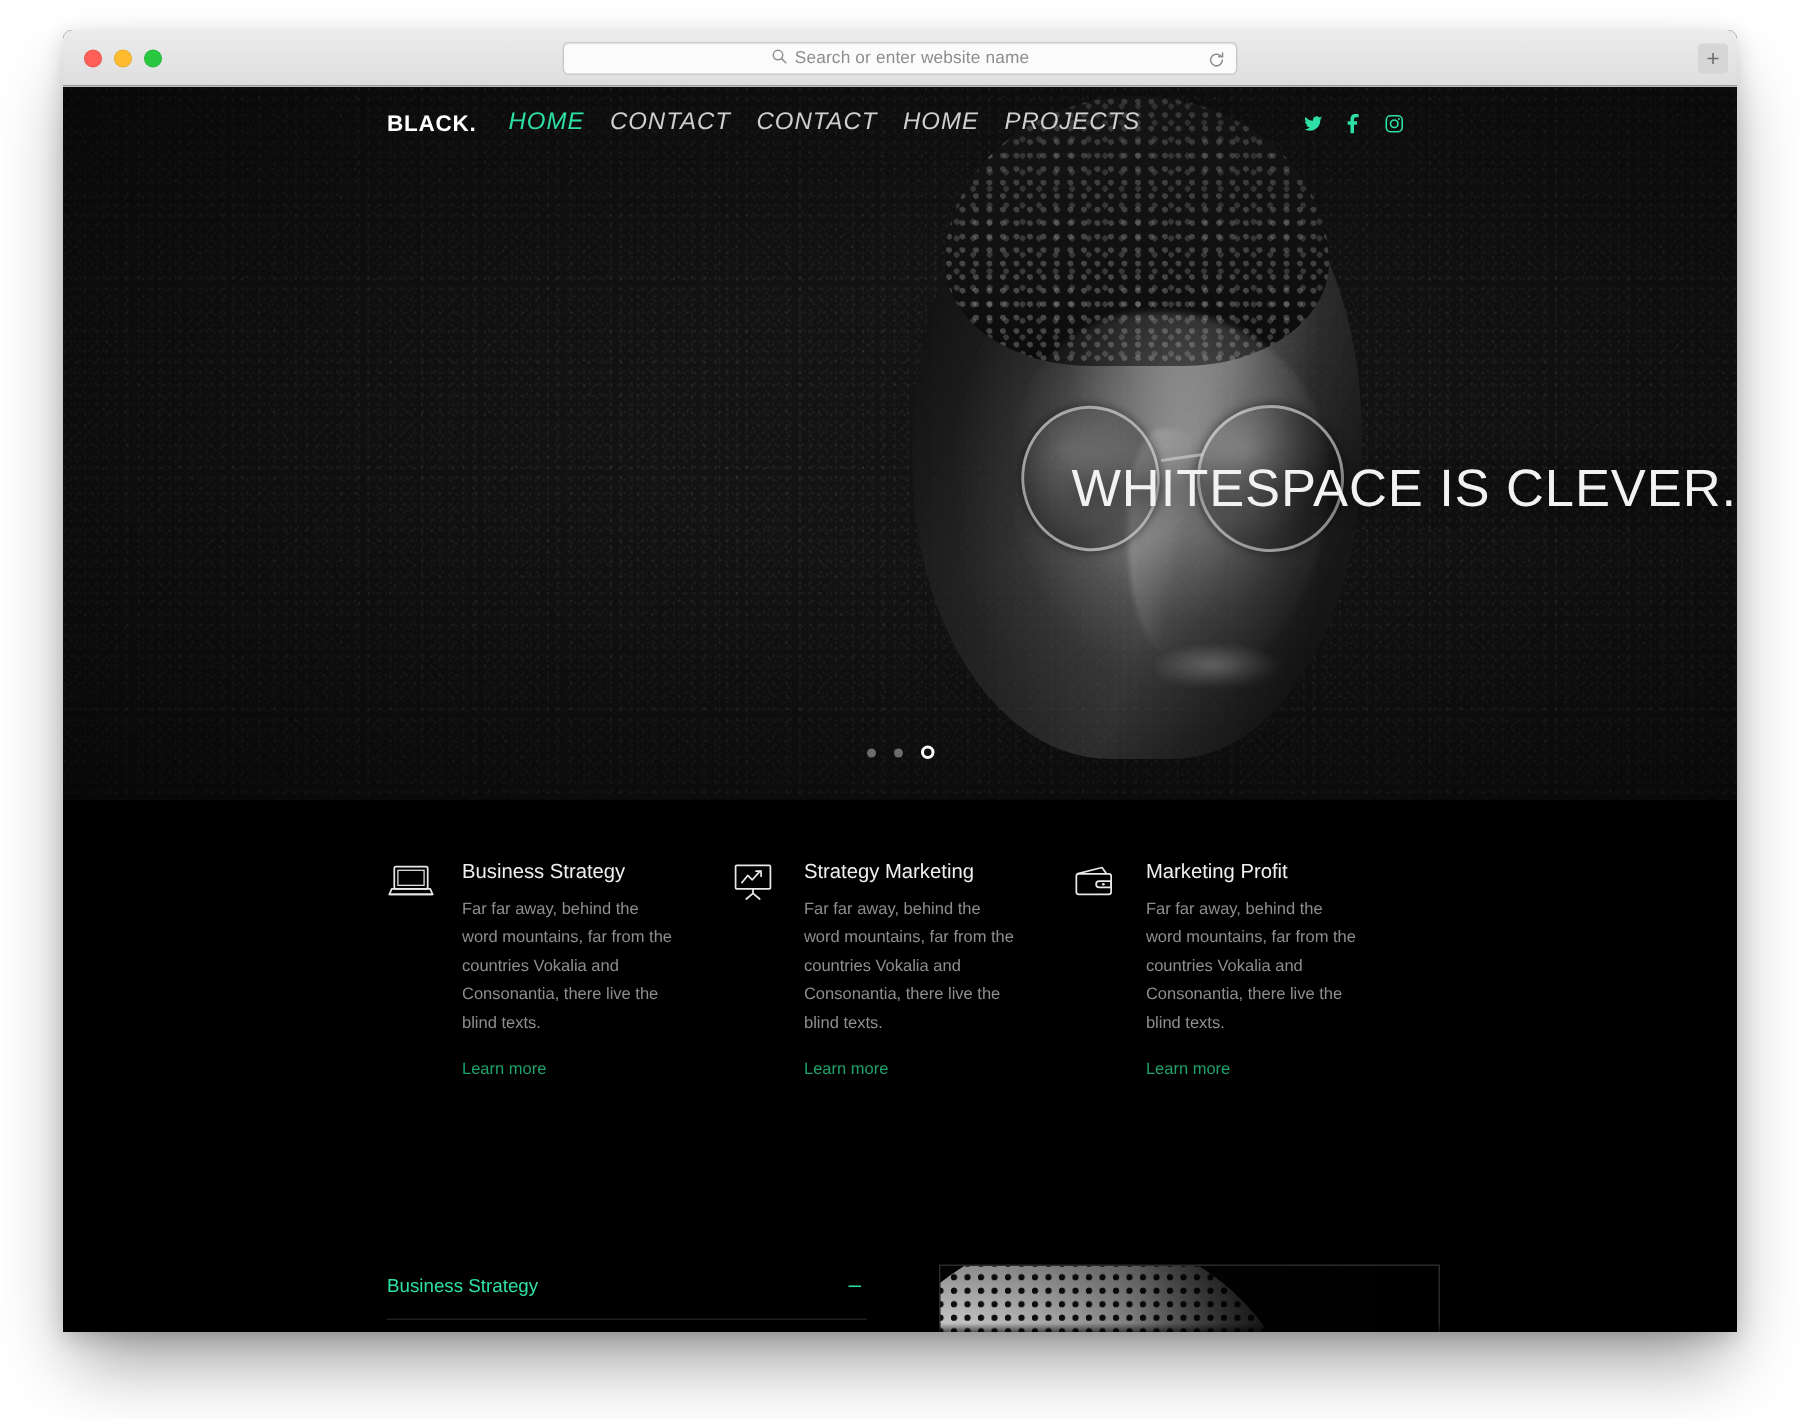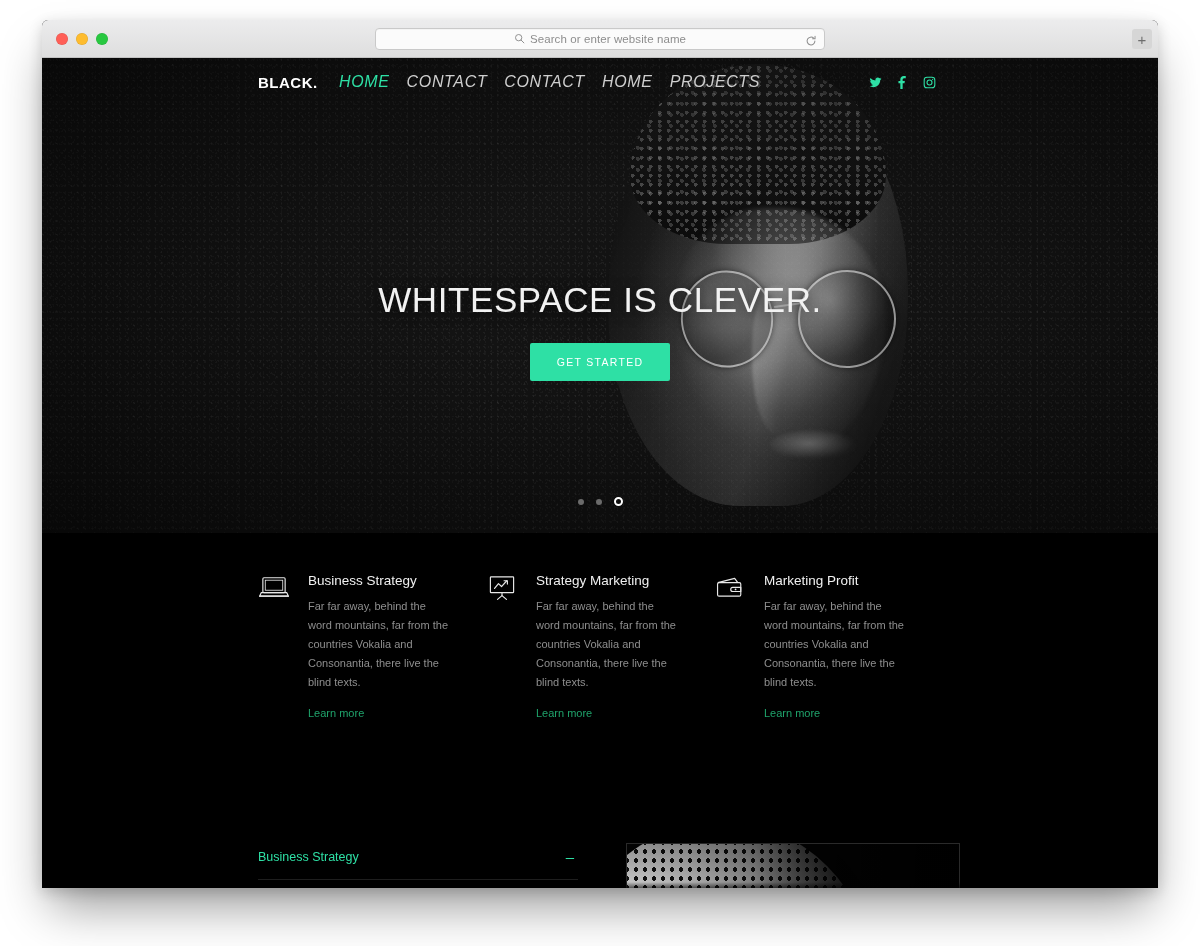--- a/index.html
+++ b/index.html
@@ -270,22 +270,22 @@
     display: flex;
     align-items: center;
     gap: 14px;
   }
   .social-links svg { display: block; }
 
   
   .hero-copy {
     position: absolute;
     left: 0; right: 0;
-    top: 222px;
-    text-align: center;
+    top: 248px;
+    text-align: right;
     z-index: 5;
   }
   .hero-title {
     font-size: 35px;
     font-weight: 300;
     color: #f2f2f2;
     letter-spacing: 0.6px;
     text-shadow: 0 2px 14px rgba(0,0,0,0.65);
     white-space: nowrap;
   }
@@ -523,21 +523,20 @@
                 <rect x="2.2" y="2.2" width="19.6" height="19.6" rx="5.2"></rect>
                 <circle cx="12" cy="12" r="4.6"></circle>
                 <circle cx="17.8" cy="6.2" r="1.25" fill="#2ee0a5" stroke="none"></circle>
               </svg>
             </a>
           </div>
         </nav>
 
         <div class="hero-copy">
           <div class="hero-title">WHITESPACE IS CLEVER.</div>
-          <a class="hero-cta" href="#">GET STARTED</a>
         </div>
 
         <div class="hero-dots">
           <span class="dot"></span>
           <span class="dot"></span>
           <span class="dot active"></span>
         </div>
       </section>
 
       <section class="services">

